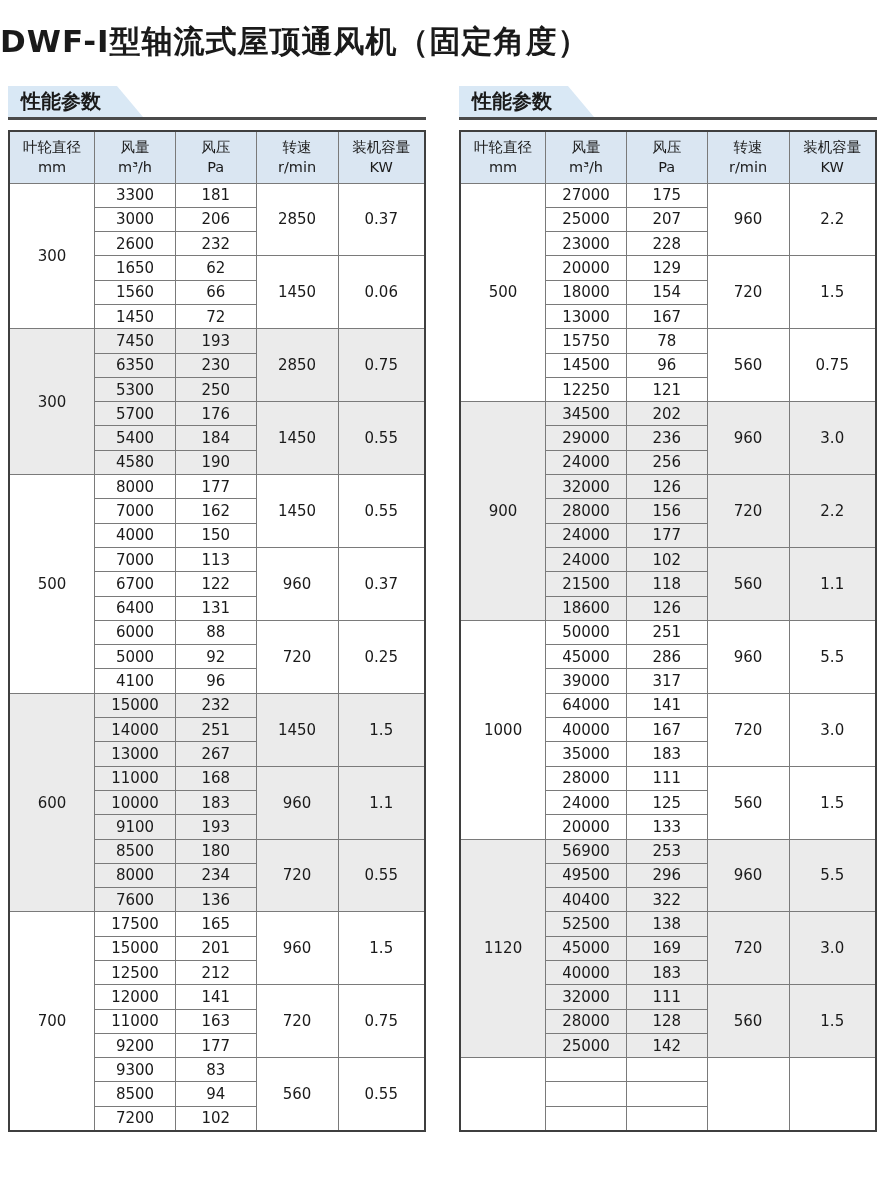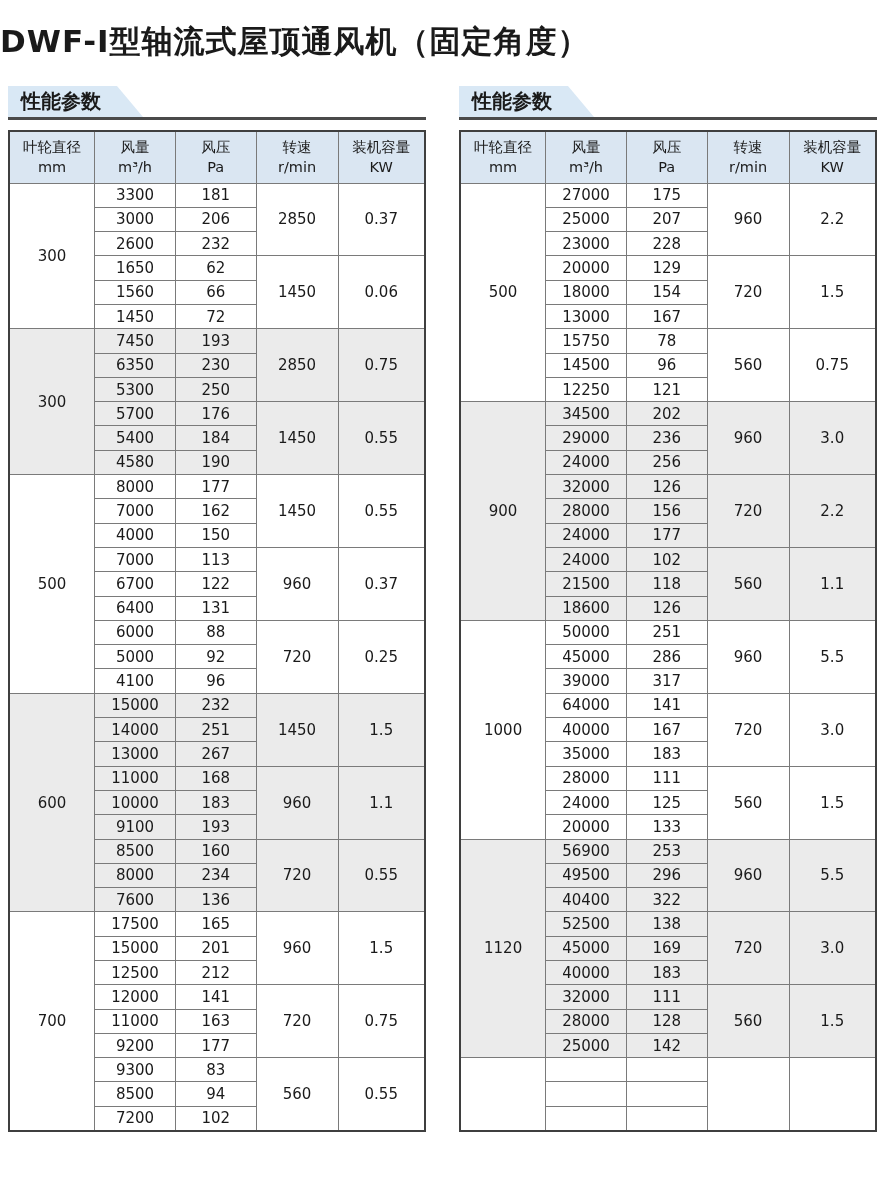--- a/index.html
+++ b/index.html
@@ -262,21 +262,21 @@
             <tr class="shaded">
               <td>10000</td>
               <td>183</td>
             </tr>
             <tr class="shaded">
               <td>9100</td>
               <td>193</td>
             </tr>
             <tr class="shaded">
               <td>8500</td>
-              <td>160</td>
+              <td>180</td>
               <td rowspan="3">720</td>
               <td rowspan="3">0.55</td>
             </tr>
             <tr class="shaded">
               <td>8000</td>
               <td>234</td>
             </tr>
             <tr class="shaded">
               <td>7600</td>
               <td>136</td>

